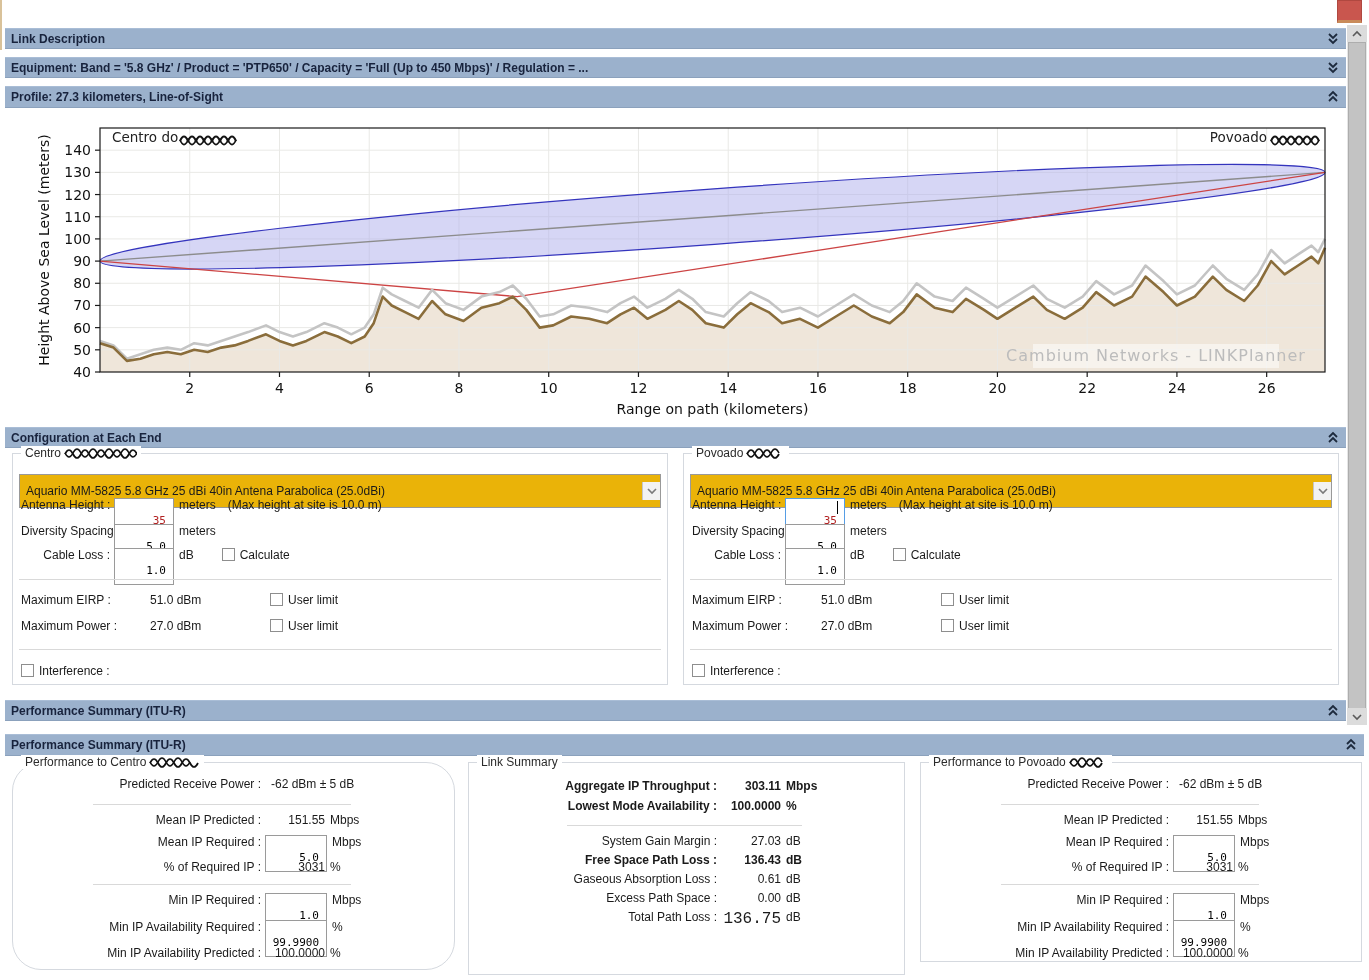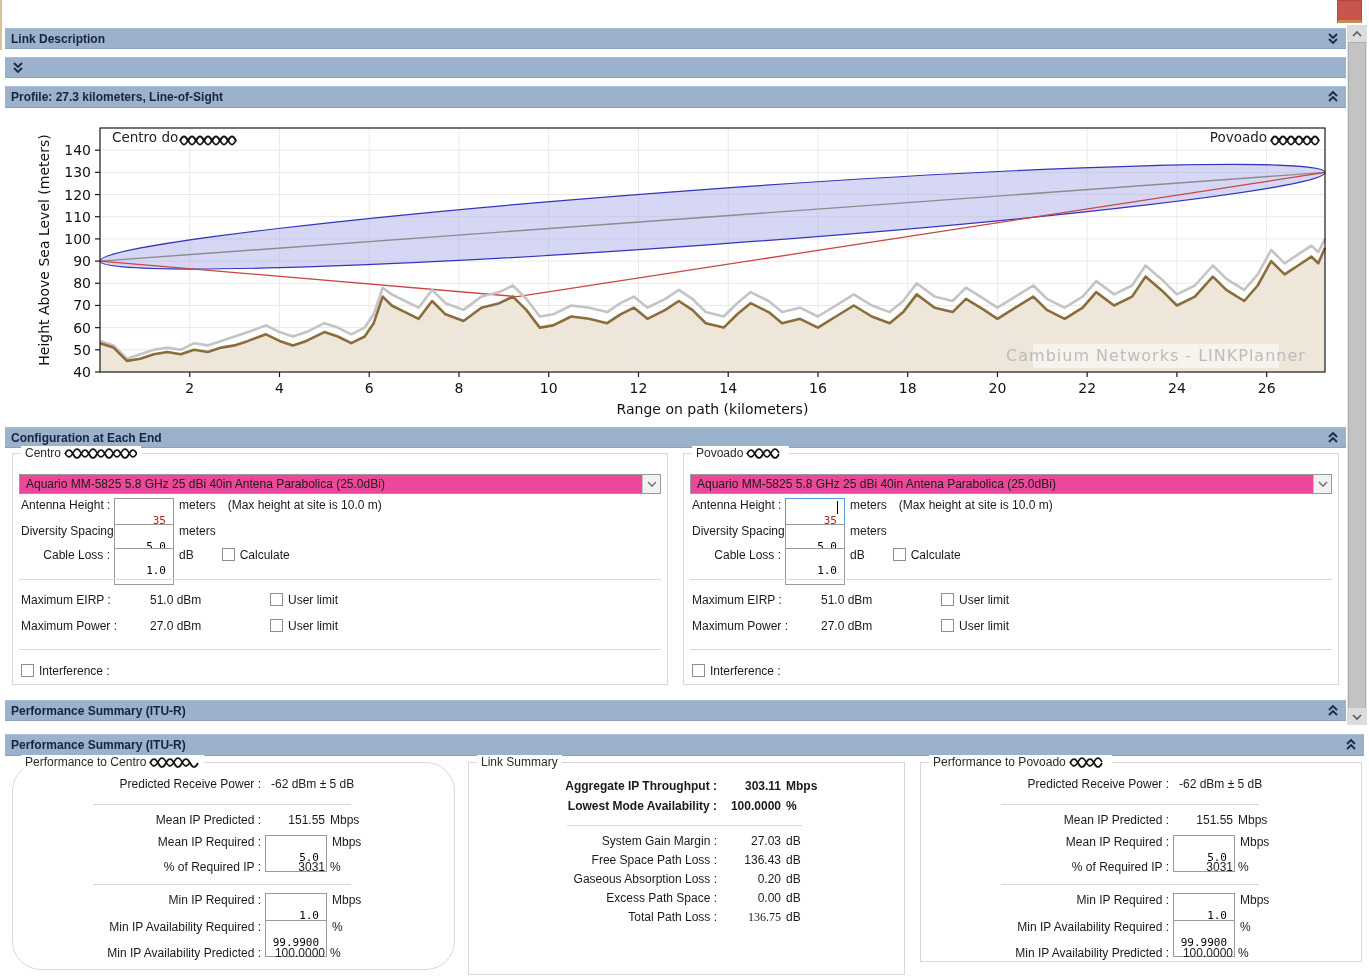--- a/index.html
+++ b/index.html
@@ -23,21 +23,21 @@
   .lab-r{text-align:right;white-space:nowrap;}
   .val-num{font-family:"DejaVu Sans Mono",monospace;font-size:11px;text-align:right;white-space:nowrap;}
   .unit{margin-left:5px;white-space:nowrap;}
   .tbox{height:37px;box-sizing:border-box;border:1px solid #9a9a9a;background:#fff;font-family:"DejaVu Sans Mono",monospace;font-size:11px;text-align:right;padding:8px 7px 0 2px;color:#000;}
   .tbox.red{color:#b22222;}
   .tbox.focused{border:1px solid #569de5;}
   .sep{position:absolute;border-top:1px solid #d9d9d9;height:0;}
   .cb{width:13px;height:13px;border:1px solid #8e8e8e;background:#fff;box-sizing:border-box;flex:0 0 auto;}
   .cb-lab{margin-left:5px;white-space:nowrap;font-size:12px;}
   
-  .combo{position:absolute;height:20px;border:1px solid #999;background:#ec4899;box-sizing:border-box;display:flex;align-items:center;}
+  .combo{position:absolute;height:34px;border:1px solid #999;background:#eab308;box-sizing:border-box;display:flex;align-items:center;}
   .combo-text{flex:1;font-size:12px;padding-left:6px;white-space:nowrap;overflow:hidden;}
   .combo-btn{width:17px;height:18px;background:#f2f2f2;border-left:1px solid #c6c6c6;display:flex;align-items:center;justify-content:center;}
   
   .sbar{left:1347px;top:25px;width:20px;height:700px;background:#e6e6e6;}
   .sbar .arrow{position:absolute;left:0;width:20px;height:17px;background:#dcdcdc;display:flex;align-items:center;justify-content:center;color:#555;}
   .sbar .thumb{position:absolute;left:1px;top:17px;width:18px;height:667px;background:#c3c3c3;border:1px solid #adadad;box-sizing:border-box;}
   .bold{font-weight:bold;}
   .fake-caret{position:absolute;width:1px;height:13px;background:#000;}
   .chart-wrap{left:5px;top:108px;width:1341px;height:316px;background:#fff;}
 </style>
@@ -51,20 +51,21 @@
 <div class="abs bar" style="top:28px;">
   <span class="bar-title">Link Description</span>
   <span class="chev">
       <svg width="14" height="14" viewBox="0 0 14 14">
         <path d="M3 2 L7 6 L11 2" fill="none" stroke="#1d2a3d" stroke-width="1.8"></path>
         <path d="M3 7 L7 11 L11 7" fill="none" stroke="#1d2a3d" stroke-width="1.8"></path>
       </svg>
     </span>
 </div>
 <div class="abs bar" style="top:57px;">
+  <span class="bar-title">Equipment: Band = '5.8 GHz' / Product = 'PTP650' / Capacity = 'Full (Up to 450 Mbps)' / Regulation = ...</span>
   <span class="chev">
       <svg width="14" height="14" viewBox="0 0 14 14">
         <path d="M3 2 L7 6 L11 2" fill="none" stroke="#1d2a3d" stroke-width="1.8"></path>
         <path d="M3 7 L7 11 L11 7" fill="none" stroke="#1d2a3d" stroke-width="1.8"></path>
       </svg>
     </span>
 </div>
 <div class="abs bar" style="top:86px;height:22px;">
   <span class="bar-title">Profile: 27.3 kilometers, Line-of-Sight</span>
   <span class="chev">
@@ -389,38 +390,38 @@
     <span class="lab-r" style="width:240px;">Lowest Mode Availability :</span>
     <span class="val-num bold" style="width:64px;font-family:'Liberation Sans',sans-serif;font-size:12px;">100.0000</span>
     <span class="unit">%</span>
   </div>
   <div class="sep" style="left:98px;width:235px;top:62px;"></div>
   <div class="prow" style="top:71px;">
     <span class="lab-r" style="width:240px;">System Gain Margin :</span>
     <span class="val-num" style="width:64px;font-family:'Liberation Sans',sans-serif;font-size:12px;">27.03</span>
     <span class="unit">dB</span>
   </div>
-  <div class="prow" style="top:90px;">
+  <div class="prow" style="top:90px;font-weight:bold;">
     <span class="lab-r" style="width:240px;">Free Space Path Loss :</span>
     <span class="val-num" style="width:64px;font-family:'Liberation Sans',sans-serif;font-size:12px;">136.43</span>
     <span class="unit">dB</span>
   </div>
   <div class="prow" style="top:109px;">
     <span class="lab-r" style="width:240px;">Gaseous Absorption Loss :</span>
-    <span class="val-num" style="width:64px;font-family:'Liberation Sans',sans-serif;font-size:12px;">0.20</span>
+    <span class="val-num" style="width:64px;font-family:'Liberation Sans',sans-serif;font-size:12px;">0.61</span>
     <span class="unit">dB</span>
   </div>
   <div class="prow" style="top:128px;">
     <span class="lab-r" style="width:240px;">Excess Path Space :</span>
     <span class="val-num" style="width:64px;font-family:'Liberation Sans',sans-serif;font-size:12px;">0.00</span>
     <span class="unit">dB</span>
   </div>
   <div class="prow" style="top:147px;">
     <span class="lab-r" style="width:240px;">Total Path Loss :</span>
-    <span class="val-num" style="width:64px;font-family:Liberation Serif, serif;font-size:12px;">136.75</span>
+    <span class="val-num" style="width:64px;font-family:Liberation Mono, monospace;font-size:16px;">136.75</span>
     <span class="unit">dB</span>
   </div>
 </div>
 
 <div class="abs fset" style="left:920px;top:762px;width:442px;height:200px;">
   <div class="fset-legend">
     <span>Performance to Povoado</span>
     <span class="scrib">
         <svg width="40" height="12" viewBox="0 0 40 12">
           <path d="M2,7 q4,-8 8,0 q4,8 8,0 q4,-8 8,0 q4,8 8,0" fill="none" stroke="#111" stroke-width="1.7"></path>

